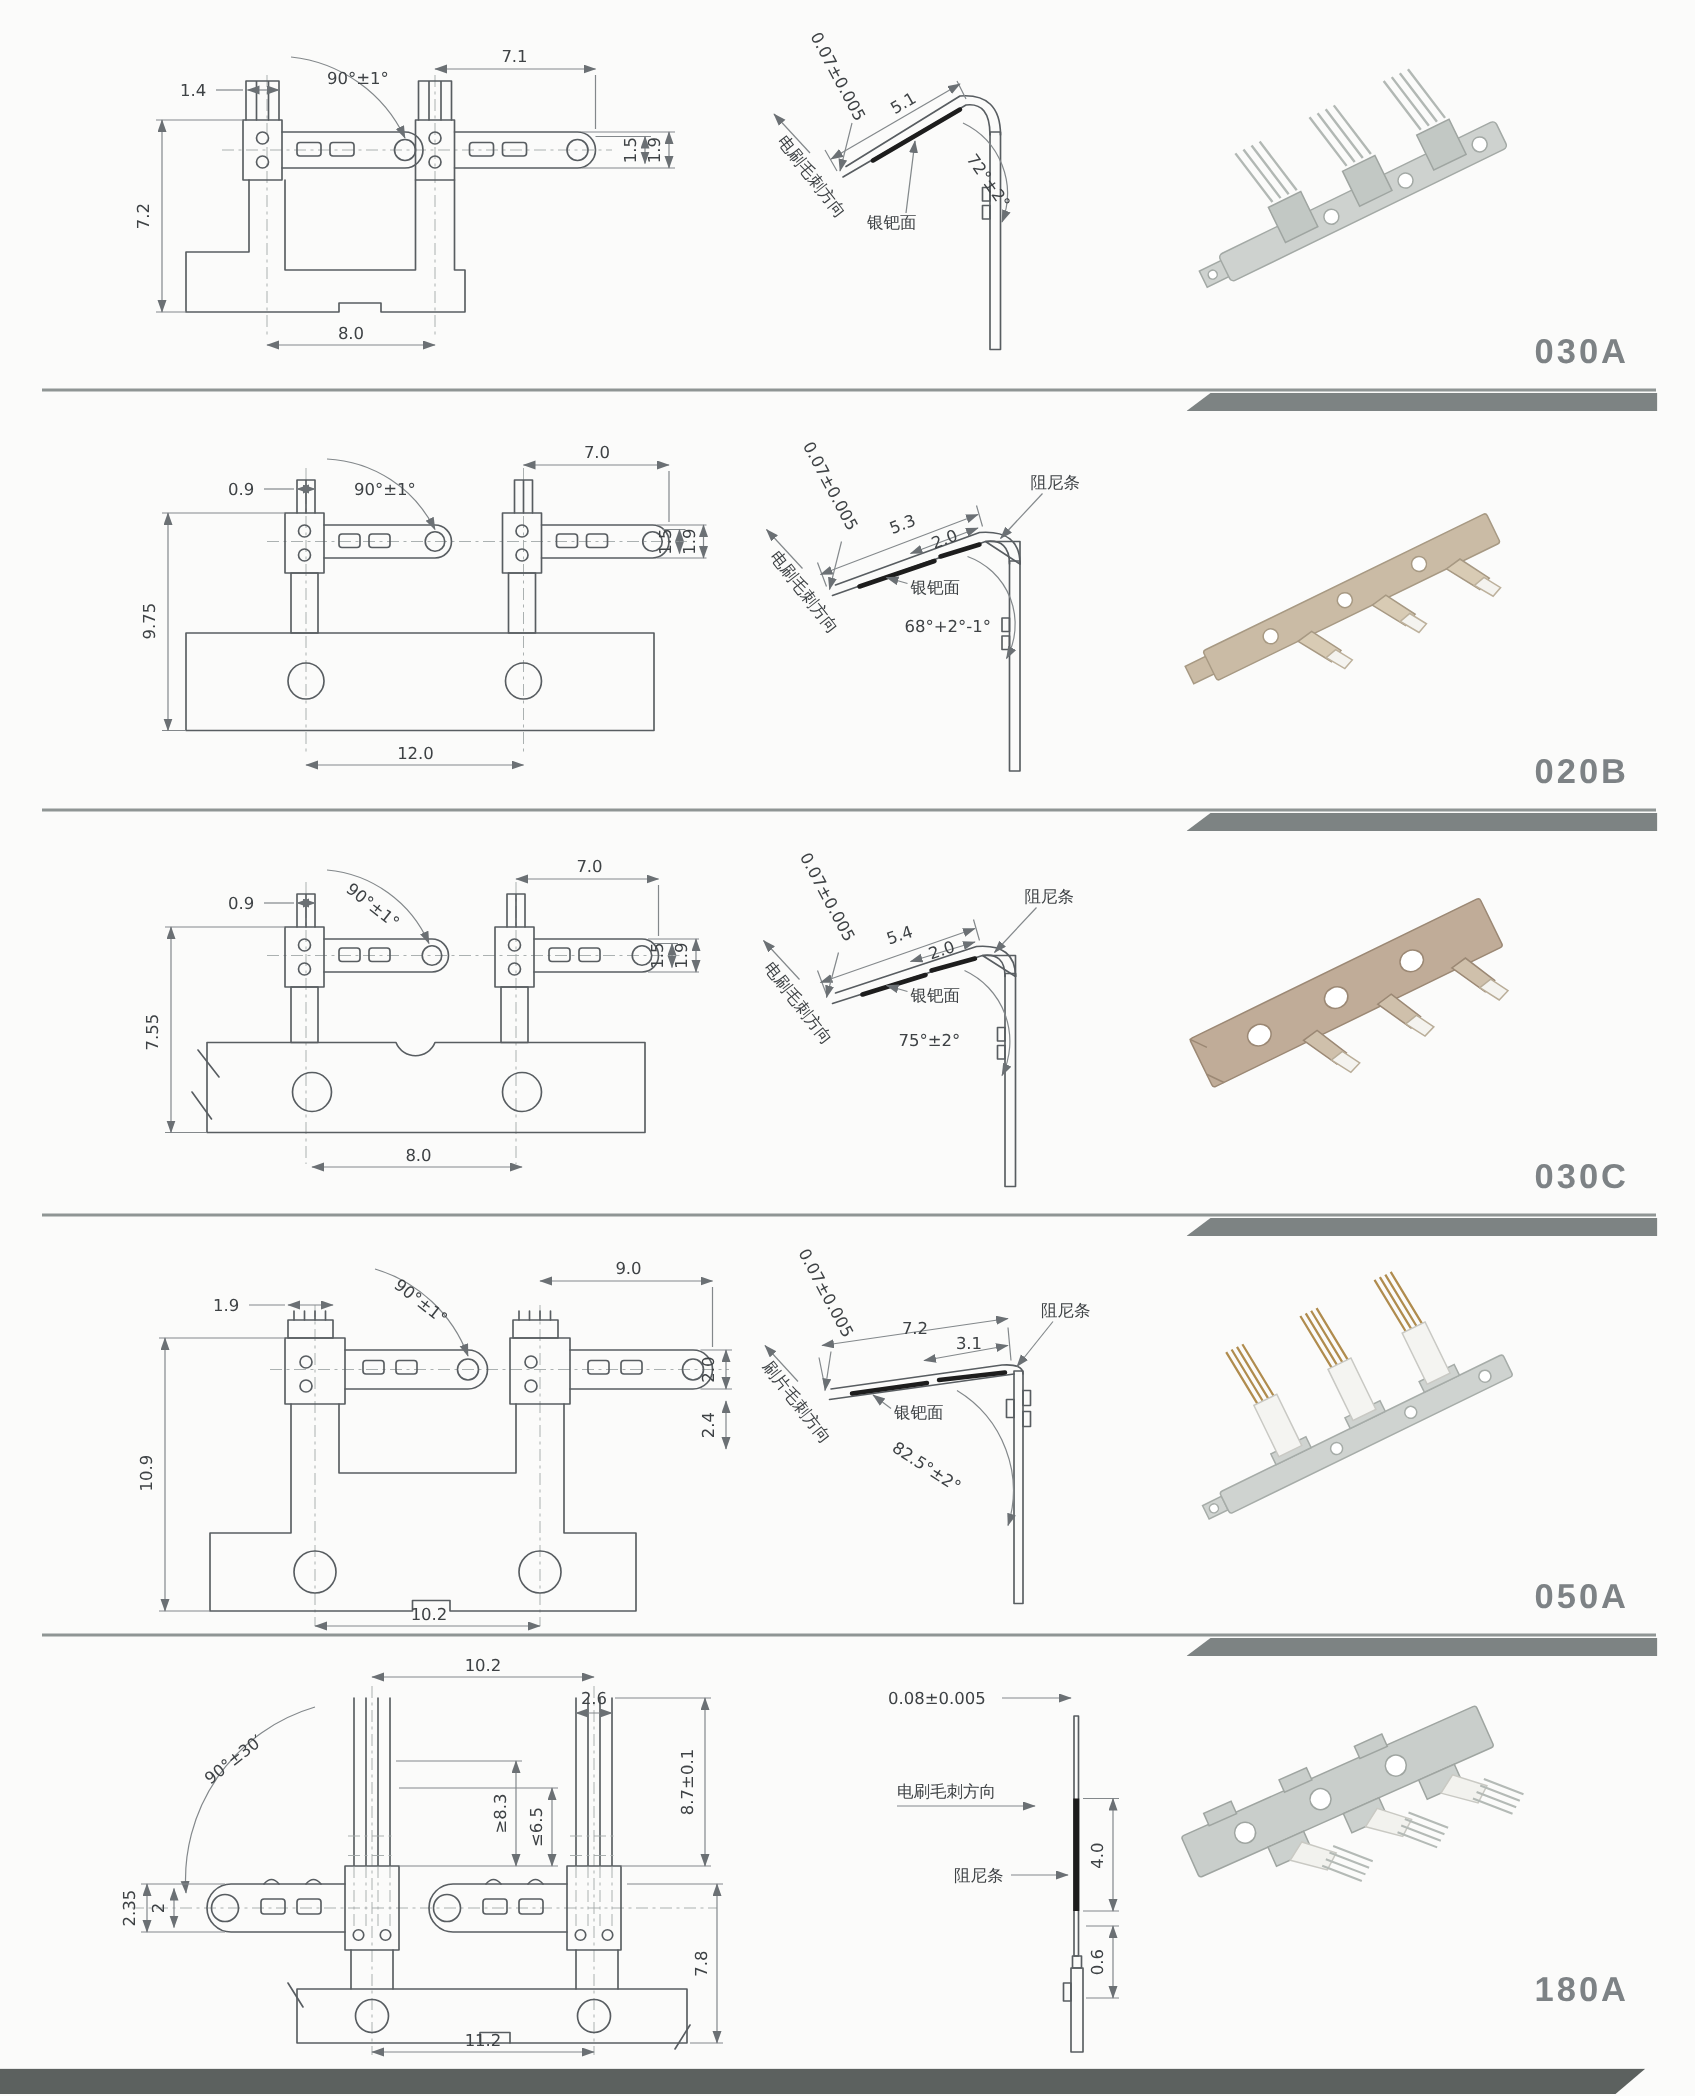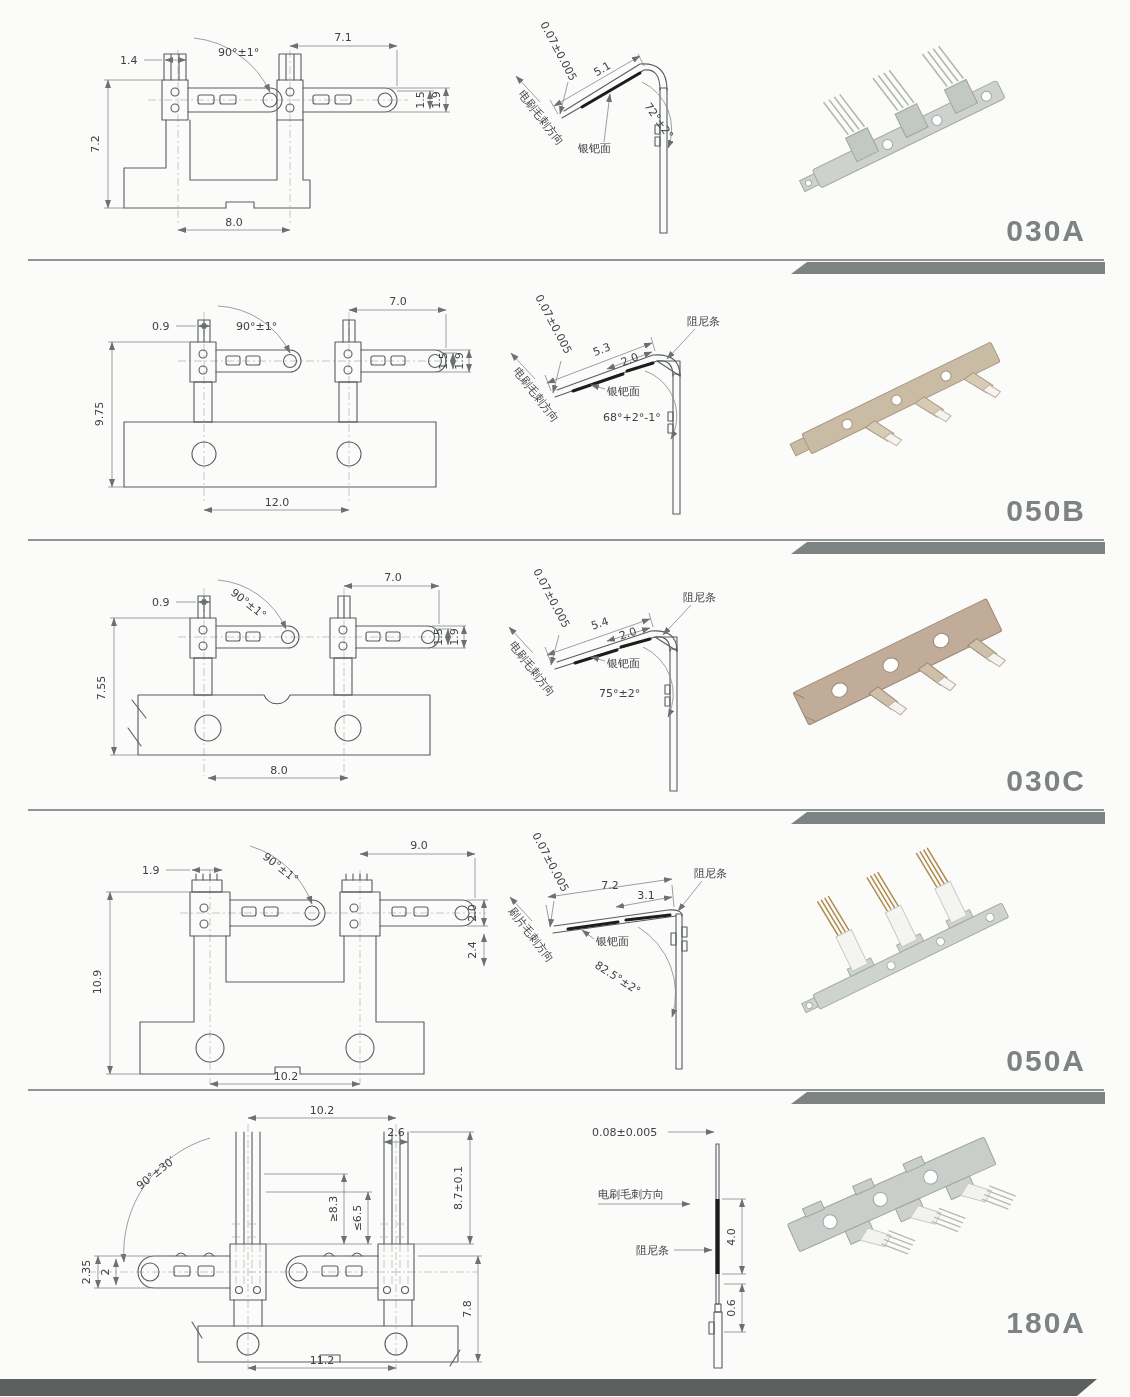--- a/index.html
+++ b/index.html
@@ -1,18 +1,18 @@
 <!DOCTYPE html>
 <html><head>
 <meta charset="utf-8">
 <style>
   html,body{margin:0;padding:0;background:#fbfbfa;}
   body{width:1130px;height:1397px;position:relative;font-family:"Liberation Sans",sans-serif;overflow:hidden;}
   .row{position:relative;width:1130px;}
-  .model-label{position:absolute;right:44px;bottom:8px;font-weight:bold;font-size:30px;
+  .model-label{position:absolute;right:44px;bottom:8px;font-weight:bold;font-size:23px;
     color:#7d8285;letter-spacing:2px;font-family:"Liberation Sans",sans-serif;}
   .divider{position:relative;height:18px;width:1130px;}
   .divider .dv-line{position:absolute;left:28px;right:26px;top:3px;height:2px;background:#8f9594;}
   .divider .dv-band{position:absolute;right:25px;top:6px;width:314px;height:12px;background:#7d8383;
     clip-path:polygon(16px 0,100% 0,100% 100%,0 100%);}
   .bottom-bar{margin-top:7px;width:1097px;height:17px;background:#5c615f;
     clip-path:polygon(0 0,100% 0,calc(100% - 20px) 100%,0 100%);}
   svg{position:absolute;overflow:visible;}
   svg .ol{fill:none;stroke:#585d61;stroke-width:1.1;stroke-linejoin:round;stroke-linecap:round;}
   svg .dim{fill:none;stroke:#83888b;stroke-width:0.8;}
@@ -202,21 +202,21 @@
       <g>
         <path d="M75,102 l14,22 l9,-4 l-12,-20 z" fill="#d8cbb4" stroke="#a79983"></path>
         <path d="M87,120 l8,12 l7,-3 l-7,-11 z" fill="#f4f3ef" stroke="#bdb19c"></path>
         <path d="M130,102 l14,22 l9,-4 l-12,-20 z" fill="#d8cbb4" stroke="#a79983"></path>
         <path d="M142,120 l8,12 l7,-3 l-7,-11 z" fill="#f4f3ef" stroke="#bdb19c"></path>
         <path d="M185,102 l14,22 l9,-4 l-12,-20 z" fill="#d8cbb4" stroke="#a79983"></path>
         <path d="M197,120 l8,12 l7,-3 l-7,-11 z" fill="#f4f3ef" stroke="#bdb19c"></path>
       </g>
     </g>
   </svg>
-  <div class="model-label">050B</div>
+  <div class="model-label">020B</div>
 </div>
 <div class="divider">
     <div class="dv-line"></div>
     <div class="dv-band"></div>
   </div>
 
 <div class="row" style="height:252px">
   <svg width="400" height="240" viewBox="0 0 400 240" style="left:78px;top:6px">
     <path class="cl" d="M100,77 H375 M126,28 V216 M266,28 V216"></path>
     <g>

